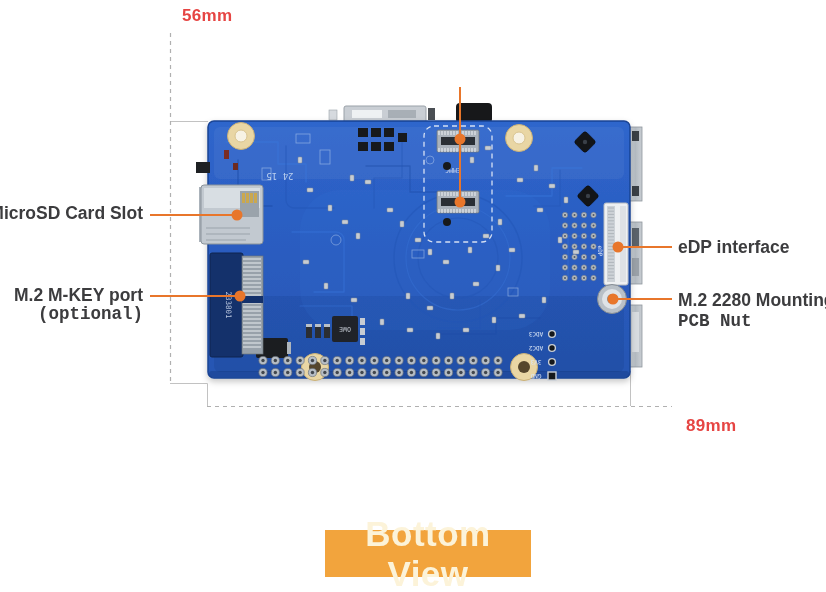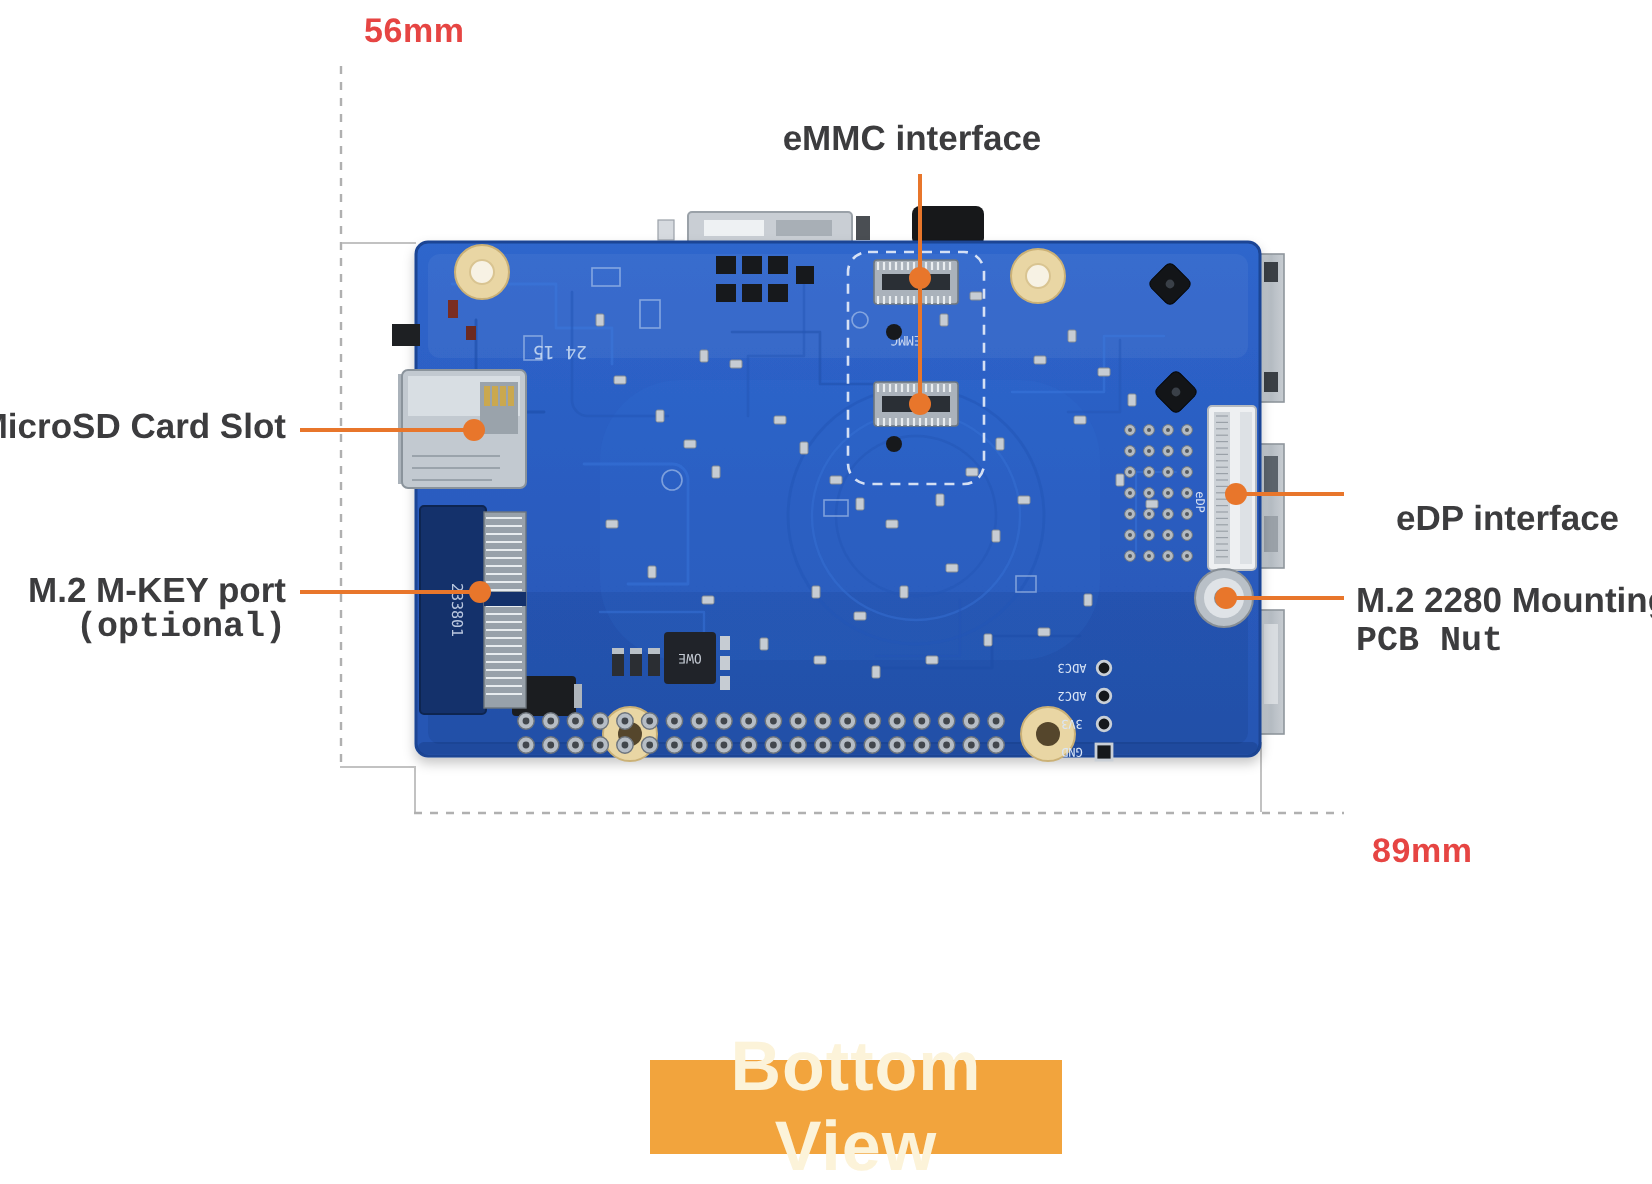--- a/index.html
+++ b/index.html
@@ -25,30 +25,29 @@
   svg text{font-family:"DejaVu Sans Mono","Liberation Mono",monospace;}
 </style>
 </head>
 <body>
 
 <div id="stage">
 
   <div class="dim-label" style="left:139px;top:6px;margin-left:43px;">56mm</div>
   <div class="dim-label" style="left:686px;top:416px;">89mm</div>
 
-  <div class="callout" style="left:366px;top:60px;width:180px;text-align:center;">eMMC interface</div>
 
   <div class="callout right-align" style="right:683px;top:204px;">MicroSD Card Slot</div>
 
   <div class="callout right-align" style="right:683px;top:286px;">
     <span>M.2 M-KEY port</span>
     <span class="l2">(optional)</span>
   </div>
 
-  <div class="callout" style="left:678px;top:250px;margin-left:20px;">eDP interface</div>
+  <div class="callout" style="left:678px;top:238px;">eDP interface</div>
 
   <div class="callout callout-nut" style="left:678px;top:290px;">
     <span>M.2 2280 Mounting</span>
     <span class="l2">PCB Nut</span>
   </div>
 
   <svg id="board-svg" width="826" height="592" viewBox="0 0 826 592" style="position:absolute;left:0;top:0;">
     <defs>
       <linearGradient id="pcbGrad" x1="0" y1="0" x2="0" y2="1">
         <stop offset="0" stop-color="#2f66cc"></stop>

